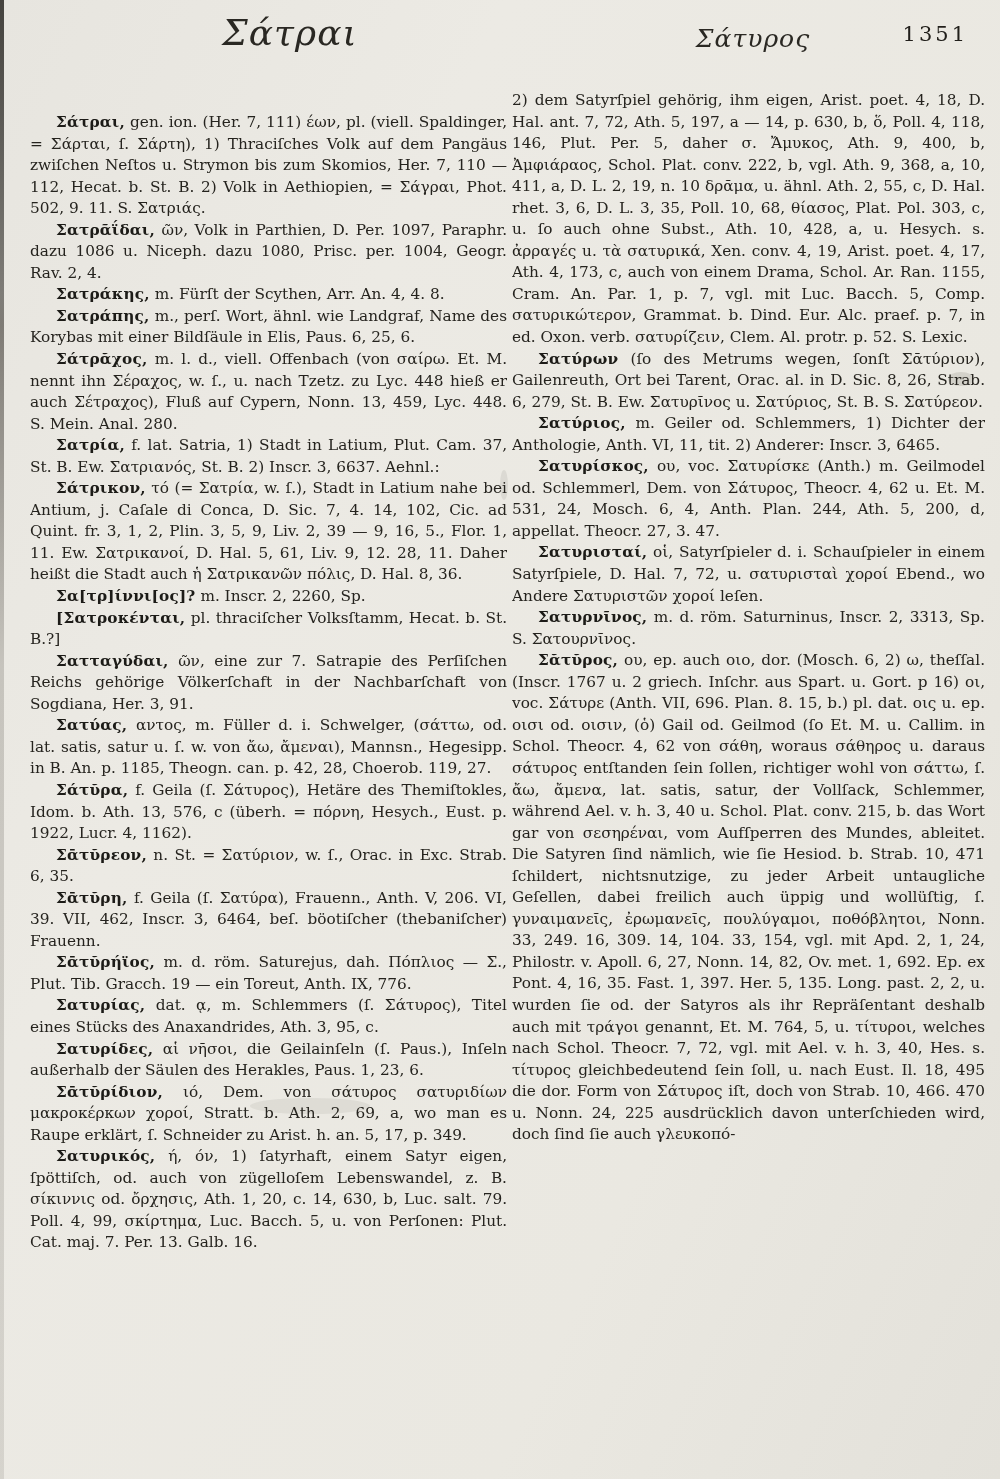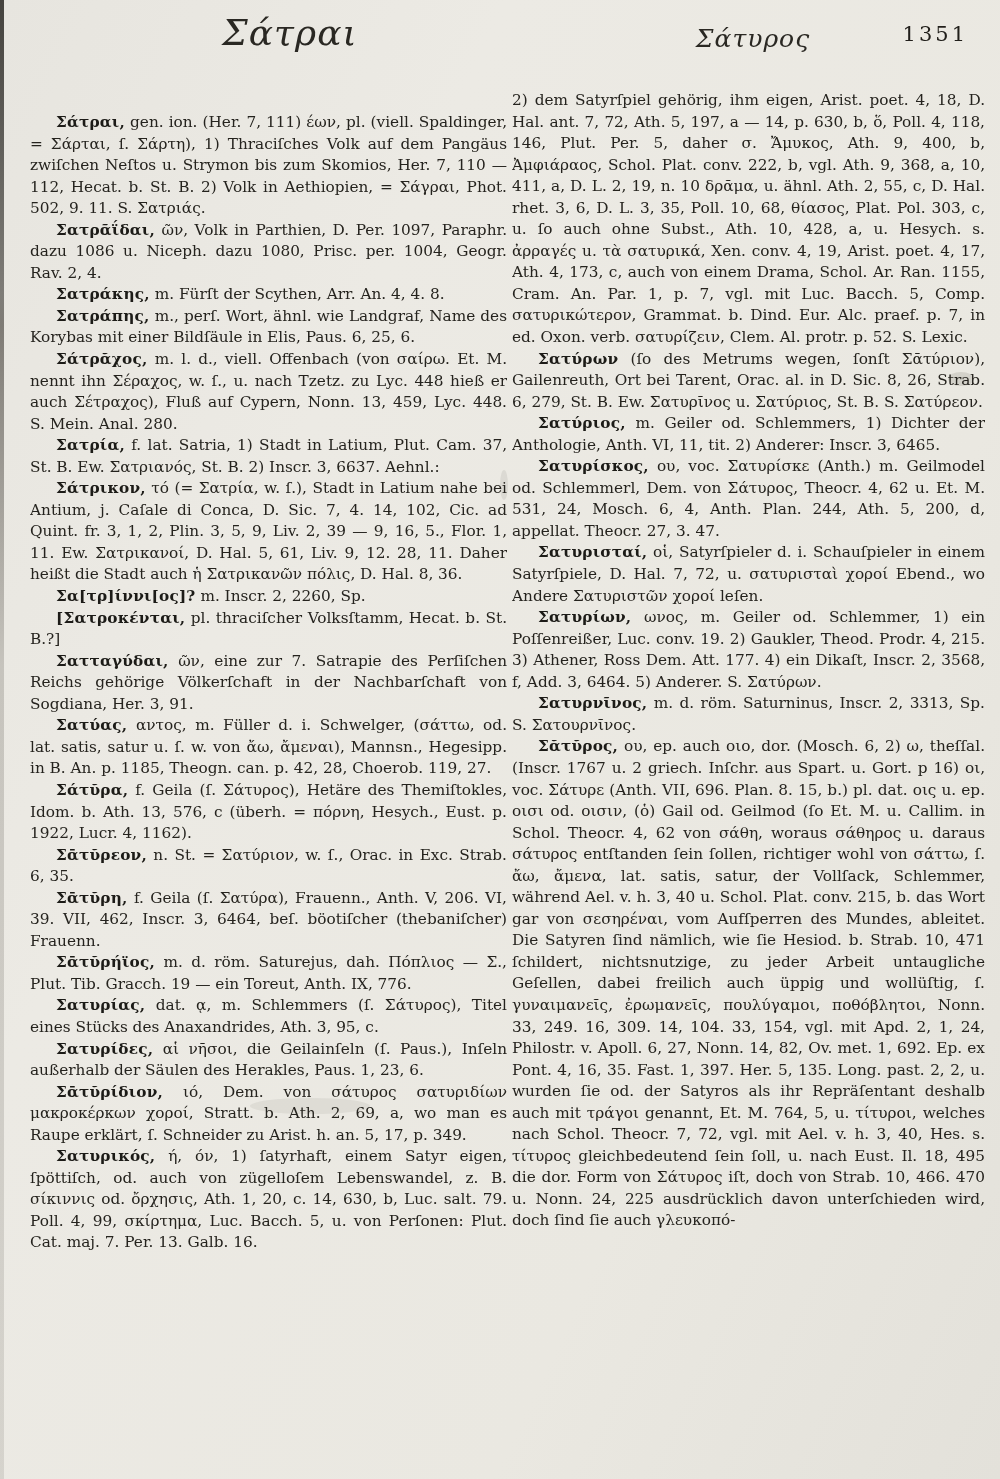--- a/index.html
+++ b/index.html
@@ -79,17 +79,16 @@
     <p class="entry"><b class="hw">Σᾱτῠρίδιον,</b> <span>ιό, Dem. von σάτυρος σατυριδίων μακροκέρκων χοροί, Stratt. b. Ath. 2, 69, a, wo man es Raupe erklärt, ſ. Schneider zu Arist. h. an. 5, 17, p. 349.</span></p>
     <p class="entry"><b class="hw">Σατυρικός,</b> <span>ή, όν, 1) ſatyrhaft, einem Satyr eigen, ſpöttiſch, od. auch von zügelloſem Lebenswandel, z. B. σίκιννις od. ὄρχησις, Ath. 1, 20, c. 14, 630, b, Luc. salt. 79. Poll. 4, 99, σκίρτημα, Luc. Bacch. 5, u. von Perſonen: Plut. Cat. maj. 7. Per. 13. Galb. 16.</span></p>
   </div>
 
   <div class="col col-right">
     <p class="entry cont"><span>2) dem Satyrſpiel gehörig, ihm eigen, Arist. poet. 4, 18, D. Hal. ant. 7, 72, Ath. 5, 197, a — 14, p. 630, b, ὅ, Poll. 4, 118, 146, Plut. Per. 5, daher σ. Ἄμυκος, Ath. 9, 400, b, Ἀμφιάραος, Schol. Plat. conv. 222, b, vgl. Ath. 9, 368, a, 10, 411, a, D. L. 2, 19, n. 10 δρᾶμα, u. ähnl. Ath. 2, 55, c, D. Hal. rhet. 3, 6, D. L. 3, 35, Poll. 10, 68, θίασος, Plat. Pol. 303, c, u. ſo auch ohne Subst., Ath. 10, 428, a, u. Hesych. s. ἀρραγές u. τὰ σατυρικά, Xen. conv. 4, 19, Arist. poet. 4, 17, Ath. 4, 173, c, auch von einem Drama, Schol. Ar. Ran. 1155, Cram. An. Par. 1, p. 7, vgl. mit Luc. Bacch. 5, Comp. σατυρικώτερον, Grammat. b. Dind. Eur. Alc. praef. p. 7, in ed. Oxon. verb. σατυρίζειν, Clem. Al. protr. p. 52. S. Lexic.</span></p>
     <p class="entry"><b class="hw">Σατύρων</b> <span>(ſo des Metrums wegen, ſonſt Σᾱτύριον), Gailenreuth, Ort bei Tarent, Orac. al. in D. Sic. 8, 26, Strab. 6, 279, St. B. Ew. Σατυρῖνος u. Σατύριος, St. B. S. Σατύρεον.</span></p>
     <p class="entry"><b class="hw">Σατύριος,</b> <span>m. Geiler od. Schlemmers, 1) Dichter der Anthologie, Anth. VI, 11, tit. 2) Anderer: Inscr. 3, 6465.</span></p>
     <p class="entry"><b class="hw">Σατυρίσκος,</b> <span>ου, voc. Σατυρίσκε (Anth.) m. Geilmodel od. Schlemmerl, Dem. von Σάτυρος, Theocr. 4, 62 u. Et. M. 531, 24, Mosch. 6, 4, Anth. Plan. 244, Ath. 5, 200, d, appellat. Theocr. 27, 3. 47.</span></p>
     <p class="entry"><b class="hw">Σατυρισταί,</b> <span>οἱ, Satyrſpieler d. i. Schauſpieler in einem Satyrſpiele, D. Hal. 7, 72, u. σατυρισταὶ χοροί Ebend., wo Andere Σατυριστῶν χοροί leſen.</span></p>
-    <p class="entry"><b class="hw">Σατυρίων,</b> <span>ωνος, m. Geiler od. Schlemmer, 1) ein Poſſenreißer, Luc. conv. 19. 2) Gaukler, Theod. Prodr. 4, 215. 3) Athener, Ross Dem. Att. 177. 4) ein Dikaſt, Inscr. 2, 3568, f, Add. 3, 6464. 5) Anderer. S. Σατύρων.</span></p>
     <p class="entry"><b class="hw">Σατυρνῖνος,</b> <span>m. d. röm. Saturninus, Inscr. 2, 3313, Sp. S. Σατουρνῖνος.</span></p>
     <p class="entry"><b class="hw">Σᾰτῠρος,</b> <span>ου, ep. auch οιο, dor. (Mosch. 6, 2) ω, theſſal. (Inscr. 1767 u. 2 griech. Inſchr. aus Spart. u. Gort. p 16) οι, voc. Σάτυρε (Anth. VII, 696. Plan. 8. 15, b.) pl. dat. οις u. ep. οισι od. οισιν, (ὁ) Gail od. Geilmod (ſo Et. M. u. Callim. in Schol. Theocr. 4, 62 von σάθη, woraus σάθηρος u. daraus σάτυρος entſtanden ſein ſollen, richtiger wohl von σάττω, ſ. ἄω, ἄμενα, lat. satis, satur, der Vollſack, Schlemmer, während Ael. v. h. 3, 40 u. Schol. Plat. conv. 215, b. das Wort gar von σεσηρέναι, vom Aufſperren des Mundes, ableitet. Die Satyren ſind nämlich, wie ſie Hesiod. b. Strab. 10, 471 ſchildert, nichtsnutzige, zu jeder Arbeit untaugliche Geſellen, dabei freilich auch üppig und wollüſtig, ſ. γυναιμανεῖς, ἐρωμανεῖς, πουλύγαμοι, ποθόβλητοι, Nonn. 33, 249. 16, 309. 14, 104. 33, 154, vgl. mit Apd. 2, 1, 24, Philostr. v. Apoll. 6, 27, Nonn. 14, 82, Ov. met. 1, 692. Ep. ex Pont. 4, 16, 35. Fast. 1, 397. Her. 5, 135. Long. past. 2, 2, u. wurden ſie od. der Satyros als ihr Repräſentant deshalb auch mit τράγοι genannt, Et. M. 764, 5, u. τίτυροι, welches nach Schol. Theocr. 7, 72, vgl. mit Ael. v. h. 3, 40, Hes. s. τίτυρος gleichbedeutend ſein ſoll, u. nach Eust. Il. 18, 495 die dor. Form von Σάτυρος iſt, doch von Strab. 10, 466. 470 u. Nonn. 24, 225 ausdrücklich davon unterſchieden wird, doch ſind ſie auch γλευκοπό-</span></p>
   </div>
 </div>
 
 </body></html>

